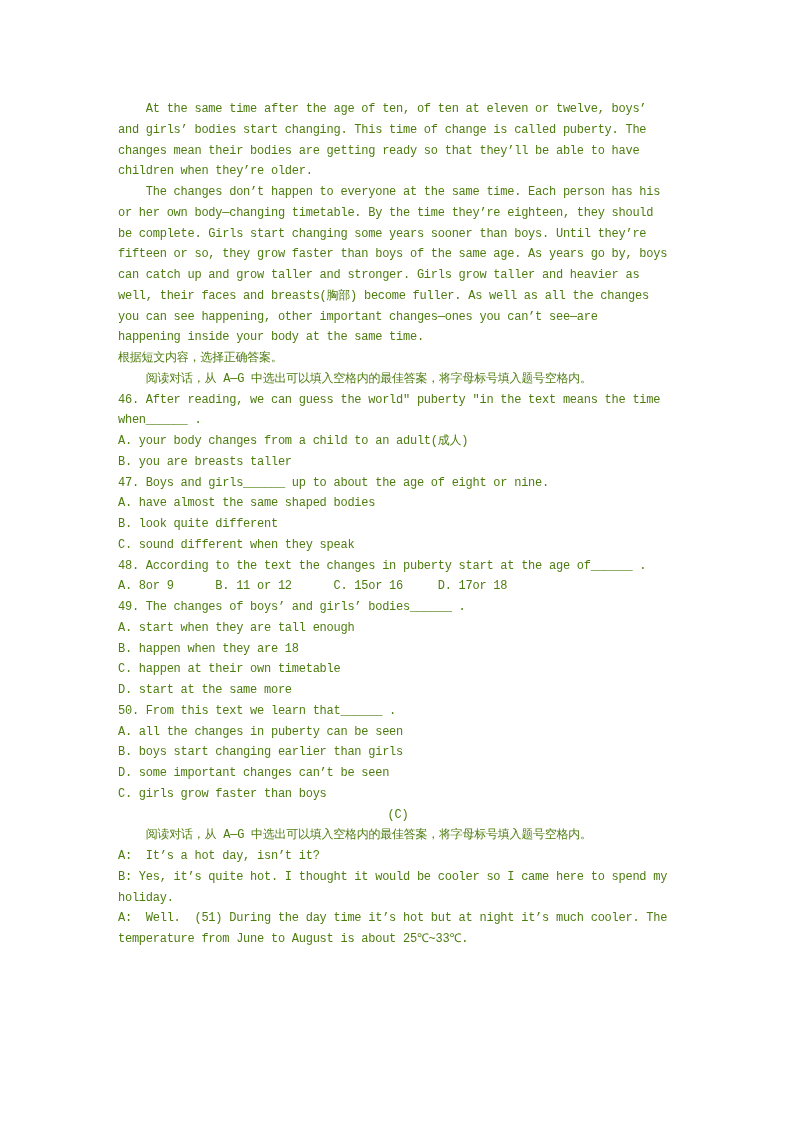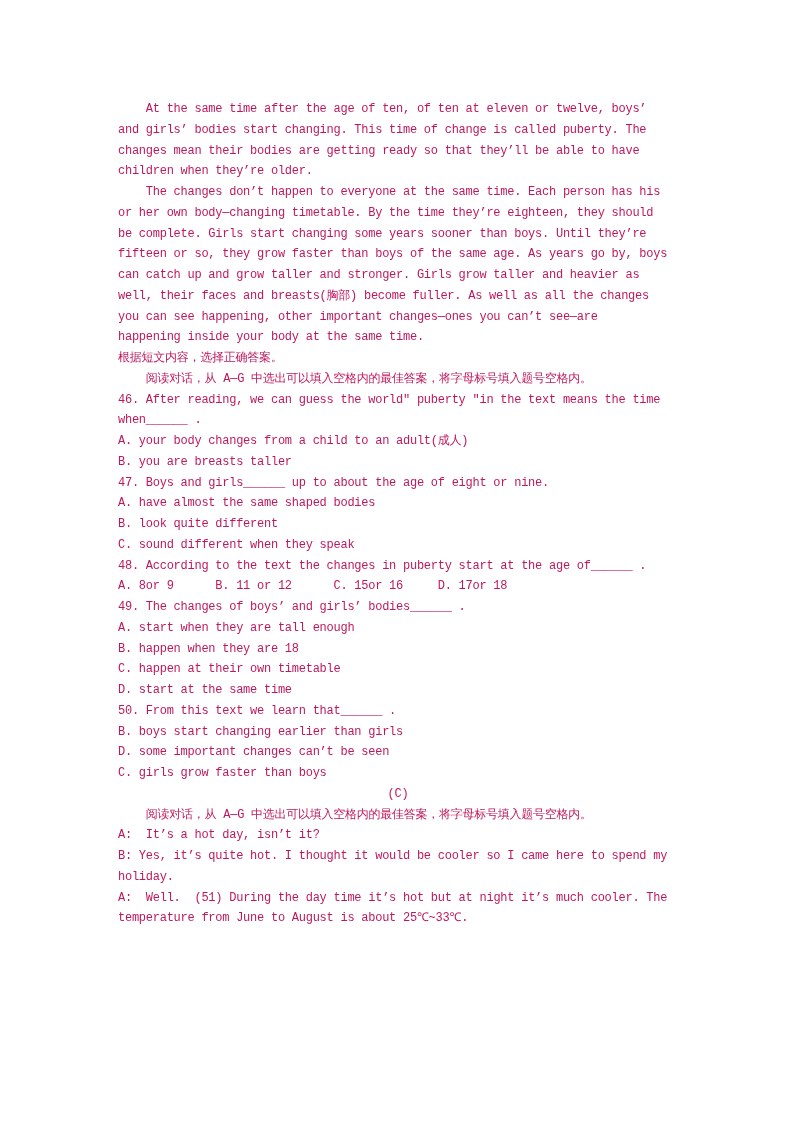--- a/index.html
+++ b/index.html
@@ -9,21 +9,21 @@
     height: 1123px;
     margin: 0 auto;
     background: #ffffff;
     overflow: hidden;
   }
   .content {
     position: absolute;
     left: 118px;
     top: 99px;
     width: 560px;
-    color: #be185d;
+    color: #4d7c0f;
     font-family: "Liberation Mono", "DejaVu Sans Mono", monospace;
     font-size: 12px;
     letter-spacing: -0.25px;
     line-height: 20.75px;
   }
   .line {
     white-space: pre;
     height: 20.75px;
   }
   .line .bold { font-weight: normal; }
@@ -92,29 +92,30 @@
     </div>
 
     <div>
       <div>
           <div class="line">49. The changes of boys’ and girls’ bodies______ .</div>
         </div>
       <div>
           <div class="line">A. start when they are tall enough</div>
           <div class="line">B. happen when they are 18</div>
           <div class="line">C. happen at their own timetable</div>
-          <div class="line">D. start at the same time</div>
+          <div class="line">D. start at the same more</div>
         </div>
     </div>
 
     <div>
       <div>
           <div class="line">50. From this text we learn that______ .</div>
         </div>
       <div>
+          <div class="line">A. all the changes in puberty can be seen</div>
           <div class="line">B. boys start changing earlier than girls</div>
           <div class="line">D. some important changes can’t be seen</div>
           <div class="line">C. girls grow faster than boys</div>
         </div>
     </div>
 
     <div class="line center">(C)</div>
 
     <div>
         <div class="line">    阅读对话，从 A—G 中选出可以填入空格内的最佳答案，将字母标号填入题号空格内。</div>

